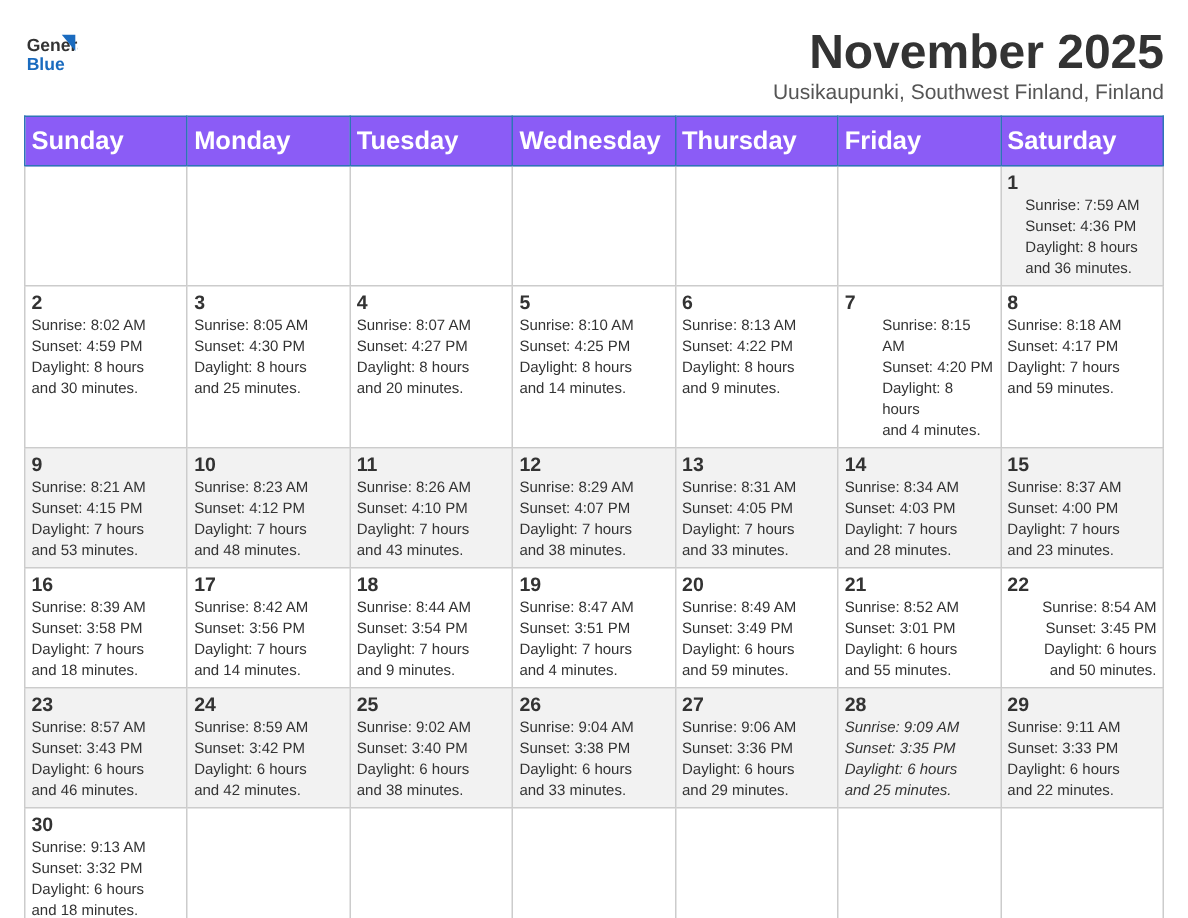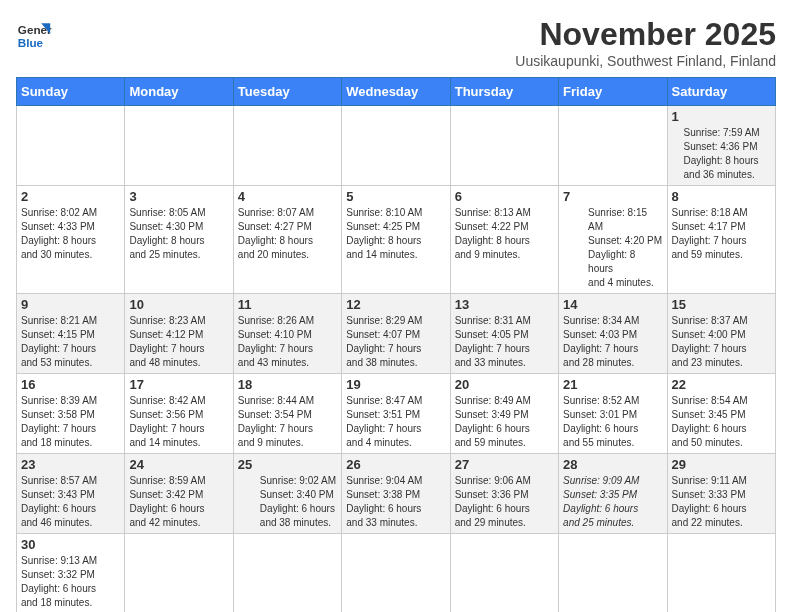--- a/index.html
+++ b/index.html
@@ -36,23 +36,23 @@
     .calendar-subtitle {
       font-size: 14px;
       color: #555;
     }
     .calendar-table {
       width: 100%;
       border-collapse: collapse;
       border: 1px solid #ccc;
     }
     .calendar-table th {
-      background: #3b82f6;
+      background: #8b5cf6;
       color: #fff;
-      font-size: 13px;
+      font-size: 17px;
       font-weight: bold;
       padding: 6px 4px;
       text-align: left;
       border: 1px solid #2e75b6;
     }
     .calendar-table td {
       border: 1px solid #ccc;
       vertical-align: top;
       padding: 3px 4px;
       width: calc(100% / 7);
@@ -123,21 +123,21 @@
           <div class="day-info" style="white-space: pre-line; margin-left: 12px;">Sunrise: 7:59 AM
 Sunset: 4:36 PM
 Daylight: 8 hours
 and 36 minutes.</div>
         </td>
       </tr>
       <tr>
         <td>
           <div class="day-number">2</div>
           <div class="day-info" style="white-space: pre-line;">Sunrise: 8:02 AM
-Sunset: 4:33 PM
+Sunset: 4:59 PM
 Daylight: 8 hours
 and 30 minutes.</div>
         </td>
         <td>
           <div class="day-number">3</div>
           <div class="day-info" style="white-space: pre-line;">Sunrise: 8:05 AM
 Sunset: 4:30 PM
 Daylight: 8 hours
 and 25 minutes.</div>
         </td>
@@ -266,21 +266,21 @@
         </td>
         <td>
           <div class="day-number">21</div>
           <div class="day-info" style="white-space: pre-line;">Sunrise: 8:52 AM
 Sunset: 3:01 PM
 Daylight: 6 hours
 and 55 minutes.</div>
         </td>
         <td>
           <div class="day-number">22</div>
-          <div class="day-info" style="white-space: pre-line;">Sunrise: 8:54 AM
+          <div class="day-info" style="white-space: pre-line; text-align: right;">Sunrise: 8:54 AM
 Sunset: 3:45 PM
 Daylight: 6 hours
 and 50 minutes.</div>
         </td>
       </tr>
       <tr>
         <td>
           <div class="day-number">23</div>
           <div class="day-info" style="white-space: pre-line;">Sunrise: 8:57 AM
 Sunset: 3:43 PM
@@ -289,21 +289,21 @@
         </td>
         <td>
           <div class="day-number">24</div>
           <div class="day-info" style="white-space: pre-line;">Sunrise: 8:59 AM
 Sunset: 3:42 PM
 Daylight: 6 hours
 and 42 minutes.</div>
         </td>
         <td>
           <div class="day-number">25</div>
-          <div class="day-info" style="white-space: pre-line; margin-left: 22px;">Sunrise: 9:02 AM
+          <div class="day-info" style="white-space: pre-line;">Sunrise: 9:02 AM
 Sunset: 3:40 PM
 Daylight: 6 hours
 and 38 minutes.</div>
         </td>
         <td>
           <div class="day-number">26</div>
           <div class="day-info" style="white-space: pre-line;">Sunrise: 9:04 AM
 Sunset: 3:38 PM
 Daylight: 6 hours
 and 33 minutes.</div>

